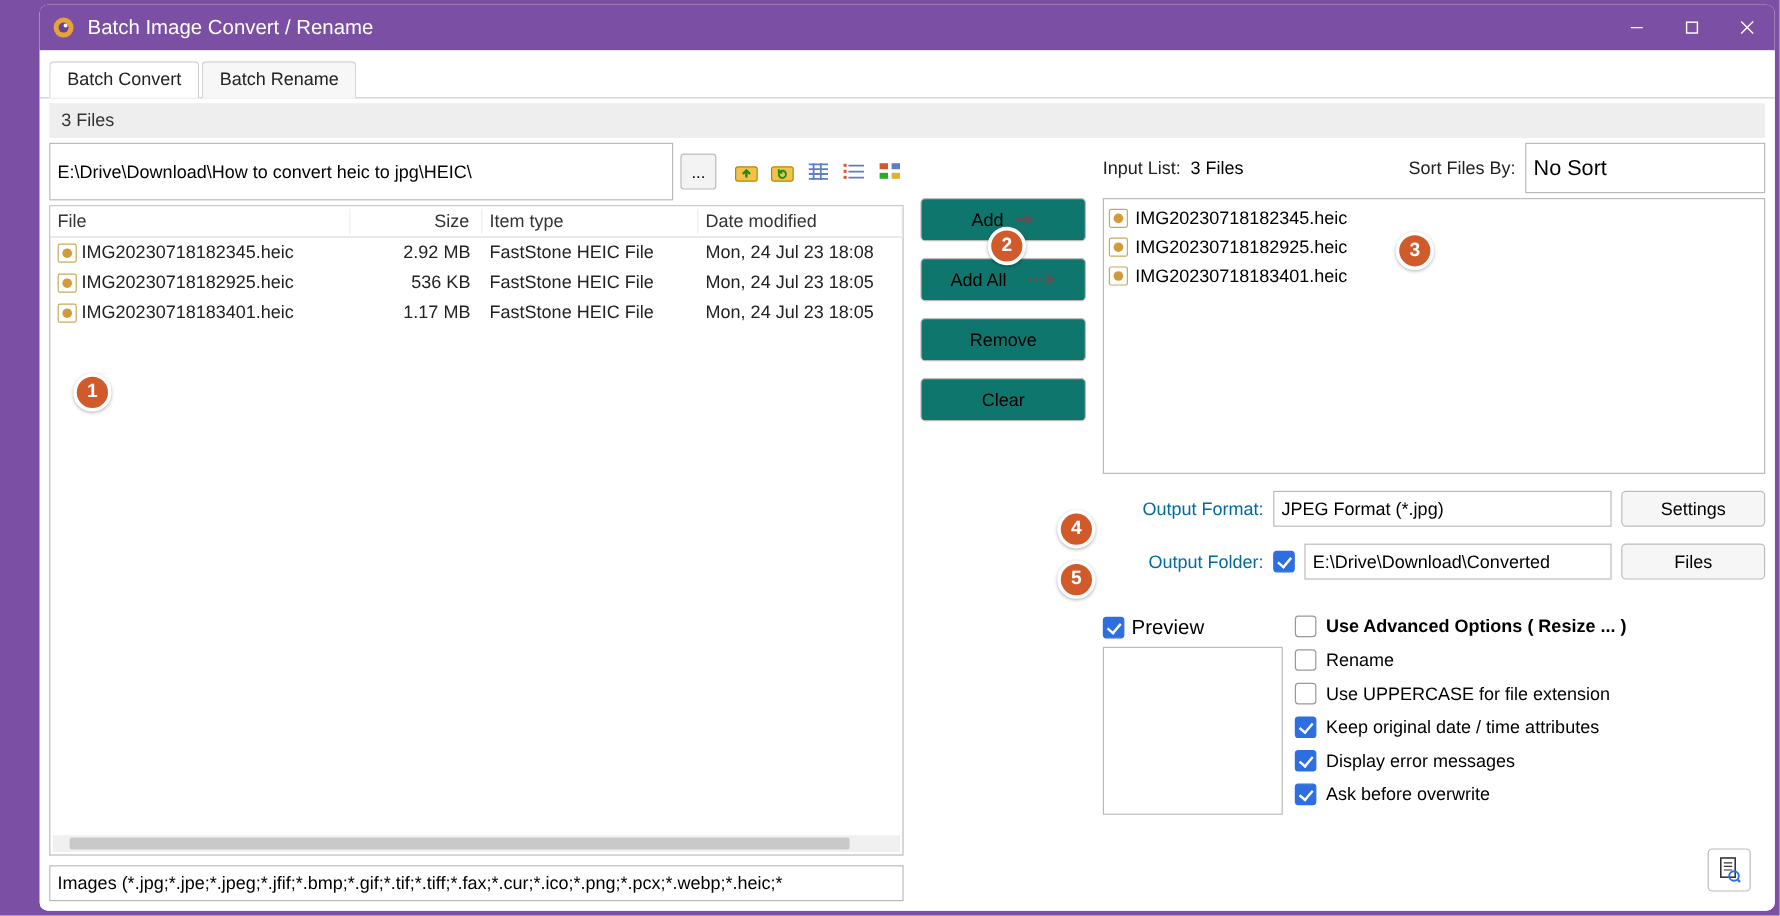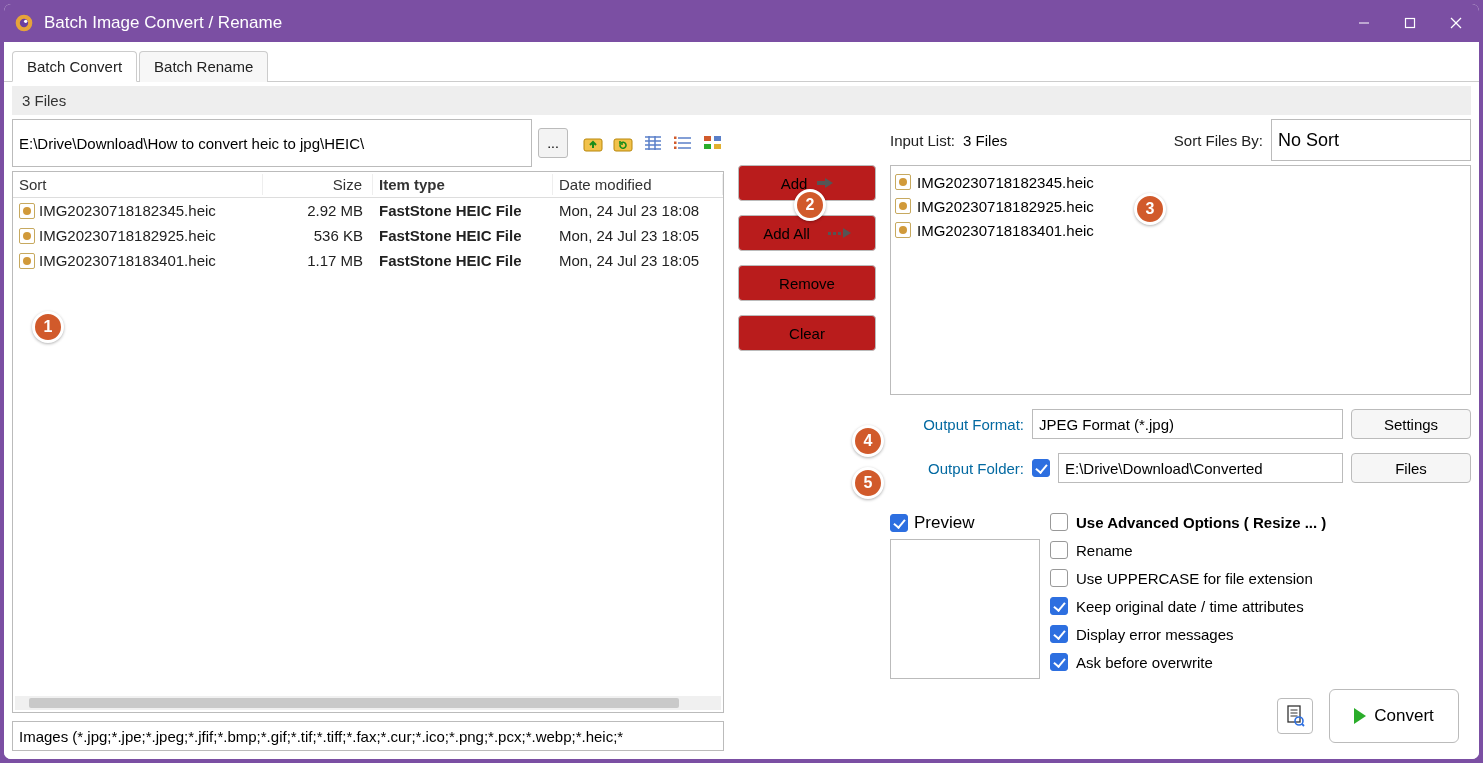--- a/index.html
+++ b/index.html
@@ -1,17 +1,17 @@
 <!DOCTYPE html>
 <html><head>
 <meta charset="utf-8">
 <style>
 * { box-sizing: border-box; margin: 0; padding: 0; font-family: "Segoe UI", Tahoma, sans-serif; }
 body { background: #7b4fa3; width: 1483px; height: 763px; overflow: hidden; position: relative; }
-.window { position: absolute; inset: 4px; background: #fff; border-radius: 7px; overflow: hidden; display: flex; flex-direction: column; }
+.window { position: absolute; inset: 4px; background: #fff; border-radius: 7px; overflow: hidden; display: flex; flex-direction: column; margin-left: 29px; }
 .titlebar { height: 38px; background: #7b4fa3; display: flex; align-items: center; padding-left: 10px; color: #fff; font-size: 17px; }
 .titlebar .appicon { width: 20px; height: 20px; margin-right: 10px; display:flex; align-items:center; justify-content:center;}
 .titlebar .appicon svg { width:20px; height:20px;}
 .titlebar .title { flex: 0 0 auto; }
 .titlebar .spacer { flex: 1; }
 .titlebar .winbtn { width: 46px; height: 38px; display: flex; align-items: center; justify-content: center; color: #fff; }
 .titlebar .winbtn svg { width: 12px; height: 12px; stroke: #fff; stroke-width: 1.2; fill: none; }
 .body { flex: 1; background: #fff; display: flex; flex-direction: column; padding: 0; }
 .tabs { display: flex; padding: 8px 8px 0 8px; border-bottom: 1px solid #ccc; }
 .tab { padding: 6px 14px 6px 14px; border: 1px solid #ccc; border-bottom: none; background: #f7f7f7; font-size: 15px; margin-right: 2px; border-top-left-radius: 4px; border-top-right-radius: 4px; position: relative; top: 1px; color:#222;}
@@ -22,34 +22,34 @@
 .pathrow { display: flex; gap: 6px; align-items: center; margin-bottom: 4px; }
 .pathinput { flex: 1; height: 48px; border: 1px solid #bbb; padding: 0 6px; font-size: 15px; }
 .dotbtn { width: 30px; height: 30px; border: 1px solid #bbb; background: #f3f3f3; border-radius: 3px; font-size: 14px; display:flex; align-items:center; justify-content:center;}
 .iconrow { display: flex; gap: 8px; margin-left: 8px; }
 .iconbtn { width: 22px; height: 22px; display:flex; align-items:center; justify-content:center;}
 .filelist { flex: 1; border: 1px solid #bbb; background: #fff; display: flex; flex-direction: column; position: relative; }
 .filelist-header { display: flex; border-bottom: 1px solid #ddd; font-size: 15px; color: #333; background: #fff; height: 26px; align-items: center; }
 .filelist-header > div { padding: 2px 6px; border-right: 1px solid #eee; overflow: hidden; white-space: nowrap;}
 .col-name { width: 250px; }
 .col-size { width: 110px; text-align: right; padding-right:10px !important;}
-.col-type { width: 180px; font-weight: bold; }
+.col-type { width: 180px; }
 .col-date { flex: 1; }
 .filelist-rows { flex: 1; overflow: hidden; }
 .filerow { display: flex; font-size: 15px; color: #222; height: 25px; align-items: center; }
 .filerow > div { padding: 1px 6px; overflow: hidden; white-space: nowrap; }
 .filerow .col-name { display: flex; align-items: center; gap: 4px; }
 .fileicon { width: 16px; height: 16px; background: #fff; border:1px solid #c7a95f; border-radius:2px; display:flex; align-items:center; justify-content:center;}
 .fileicon::after{content:"";width:8px;height:8px;border-radius:50%;background:#d19a3a;}
 .scrollbar { height: 14px; background: #f0f0f0; margin: 0 2px 2px 2px; position: relative; }
 .scrollthumb { position: absolute; left: 14px; top: 2px; height: 10px; width: 650px; background: #c9c9c9; border-radius: 2px; }
 .filetypes { margin-top: 8px; }
 .filetypes select, .combo { width: 100%; height: 30px; border: 1px solid #bbb; font-size: 15px; padding: 0 6px; background:#fff;}
 .mid { width: 150px; display: flex; flex-direction: column; align-items: stretch; gap: 14px; padding-top: 46px; }
-.mid button { height: 36px; border: 1px solid #bbb; background: #b91c1c; border-radius: 4px; font-size: 15px; display:flex; align-items:center; justify-content:center; gap:18px; margin:0 6px;}
+.mid button { height: 36px; border: 1px solid #bbb; background: #0f766e; border-radius: 4px; font-size: 15px; display:flex; align-items:center; justify-content:center; gap:18px; margin:0 6px;}
 .right { flex: 1; display: flex; flex-direction: column; }
 .rtop { display: flex; align-items: center; font-size: 15px; margin-bottom: 4px; gap: 8px; }
 .rtop .lab { color: #222; }
 .rtop .gap { flex: 1; }
 .sortsel { width: 200px; height: 42px; border: 1px solid #bbb; font-size: 18px; padding: 0 6px; background:#fff;}
 .inputlist { height: 230px; border: 1px solid #bbb; background: #fff; padding: 4px; overflow: hidden; }
 .inrow { display: flex; align-items: center; gap: 6px; font-size: 15px; height: 24px; }
 .formrow { display: flex; align-items: center; gap: 8px; margin-top: 14px; font-size: 15px; }
 .formrow .flab { width: 134px; text-align: right; color:#0369a1;}
 .formrow .combo { flex: 1; }
@@ -167,21 +167,21 @@
                   <rect x="11" y="1" width="7" height="5" fill="#5a7fc8"></rect>
                   <rect x="1" y="9" width="7" height="5" fill="#2aad2a"></rect>
                   <rect x="11" y="9" width="7" height="5" fill="#e0b030"></rect>
                 </svg>
               </span>
           </div>
         </div>
 
         <div class="filelist">
           <div class="filelist-header">
-            <div class="col-name">Sort</div>
+            <div class="col-name">File</div>
             <div class="col-size">Size</div>
             <div class="col-type">Item type</div>
             <div class="col-date">Date modified</div>
           </div>
           <div class="filelist-rows" id="filelist-rows">
               <div class="filerow">
                 <div class="col-name">
                   <span class="fileicon"></span>
                   <span>IMG20230718182345.heic</span>
                 </div>
@@ -315,24 +315,20 @@
         <button class="tinybtn">
           <svg width="20" height="22" viewBox="0 0 20 22">
               <rect x="3" y="1" width="12" height="16" fill="none" stroke="#333" stroke-width="1.3"></rect>
               <line x1="5.5" y1="5" x2="12.5" y2="5" stroke="#333"></line>
               <line x1="5.5" y1="8" x2="12.5" y2="8" stroke="#333"></line>
               <line x1="5.5" y1="11" x2="12.5" y2="11" stroke="#333"></line>
               <circle cx="14" cy="16" r="4" fill="none" stroke="#2d6fe0" stroke-width="1.6"></circle>
               <line x1="17" y1="19" x2="19" y2="21" stroke="#2d6fe0" stroke-width="1.8"></line>
             </svg>
         </button>
-        <button class="convertbtn">
-            <span class="tri"></span>
-            <span>Convert</span>
-          </button>
       </div>
 
       <div class="badge" style="left:28px; top:196px;">1</div>
       <div class="badge" style="left:790px; top:74px;">2</div>
       <div class="badge" style="left:1130px; top:78px;">3</div>
       <div class="badge" style="left:848px; top:310px;">4</div>
       <div class="badge" style="left:848px; top:352px;">5</div>
     </div>
   </div>
 </div>

